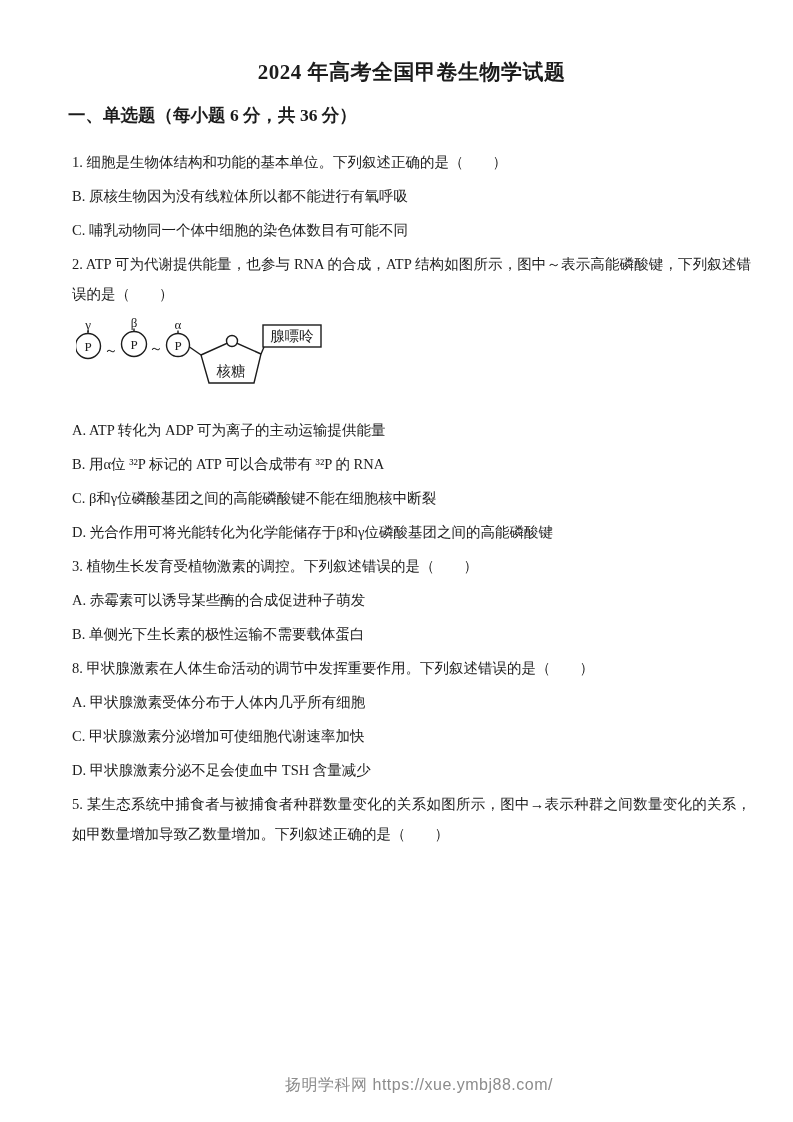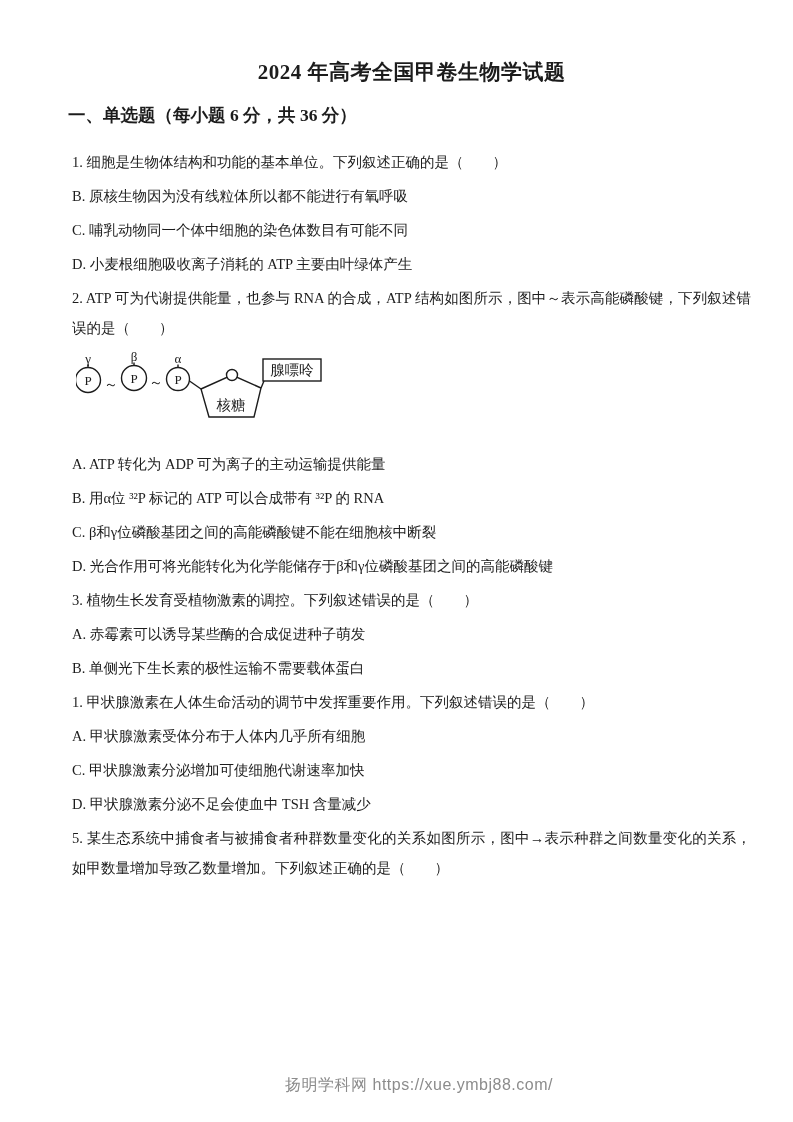--- a/index.html
+++ b/index.html
@@ -72,21 +72,20 @@
 <div class="content">
 
   <h1 class="title">2024 年高考全国甲卷生物学试题</h1>
 
   <h2 class="section-heading">一、单选题（每小题 6 分，共 36 分）</h2>
 
   <section class="question">
     <p class="line">1. 细胞是生物体结构和功能的基本单位。下列叙述正确的是（　　）</p>
     <p class="line">B. 原核生物因为没有线粒体所以都不能进行有氧呼吸</p>
     <p class="line">C. 哺乳动物同一个体中细胞的染色体数目有可能不同</p>
-    <p class="line">D. 小麦根细胞吸收离子消耗的 ATP 主要由叶绿体产生</p>
   </section>
 
   <section class="question">
     <p class="line">2. ATP 可为代谢提供能量，也参与 RNA 的合成，ATP 结构如图所示，图中～表示高能磷酸键，下列叙述错误的是（　　）</p>
 
     <div class="diagram">
       <svg width="252" height="94" viewBox="0 0 252 94">
 
         <text x="12" y="12" font-size="13" text-anchor="middle">γ</text>
         <line class="connector" x1="12" y1="13.5" x2="12" y2="16"></line>
@@ -125,21 +124,21 @@
     <p class="line">D. 光合作用可将光能转化为化学能储存于β和γ位磷酸基团之间的高能磷酸键</p>
   </section>
 
   <section class="question">
     <p class="line">3. 植物生长发育受植物激素的调控。下列叙述错误的是（　　）</p>
     <p class="line">A. 赤霉素可以诱导某些酶的合成促进种子萌发</p>
     <p class="line">B. 单侧光下生长素的极性运输不需要载体蛋白</p>
   </section>
 
   <section class="question">
-    <p class="line">1. 甲状腺激素在人体生命活动的调节中发挥重要作用。下列叙述错误的是（　　）</p>
+    <p class="line">8. 甲状腺激素在人体生命活动的调节中发挥重要作用。下列叙述错误的是（　　）</p>
     <p class="line">A. 甲状腺激素受体分布于人体内几乎所有细胞</p>
     <p class="line">C. 甲状腺激素分泌增加可使细胞代谢速率加快</p>
     <p class="line">D. 甲状腺激素分泌不足会使血中 TSH 含量减少</p>
   </section>
 
   <section class="question">
     <p class="line">5. 某生态系统中捕食者与被捕食者种群数量变化的关系如图所示，图中→表示种群之间数量变化的关系，如甲数量增加导致乙数量增加。下列叙述正确的是（　　）</p>
   </section>
 
 </div>

